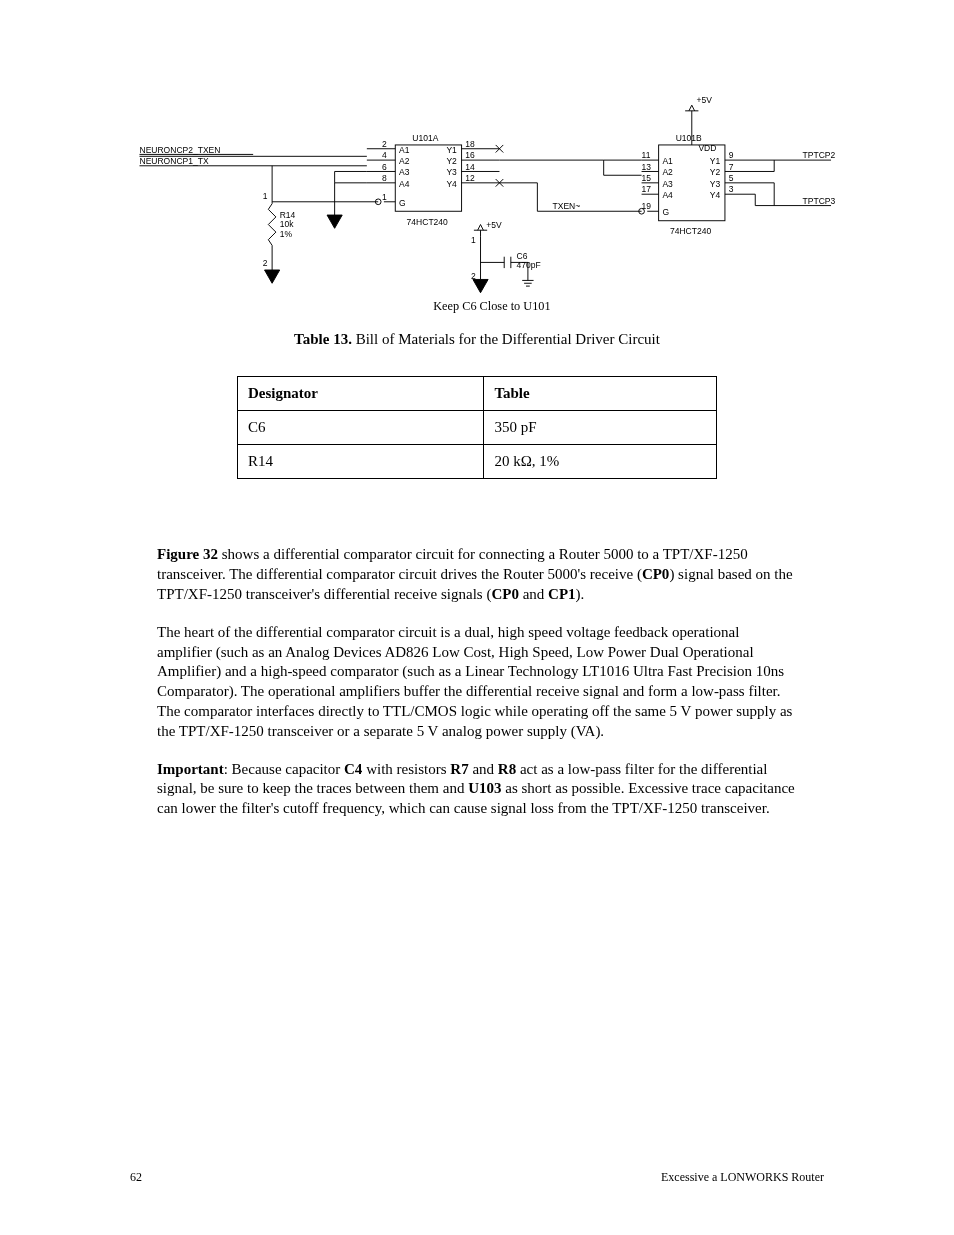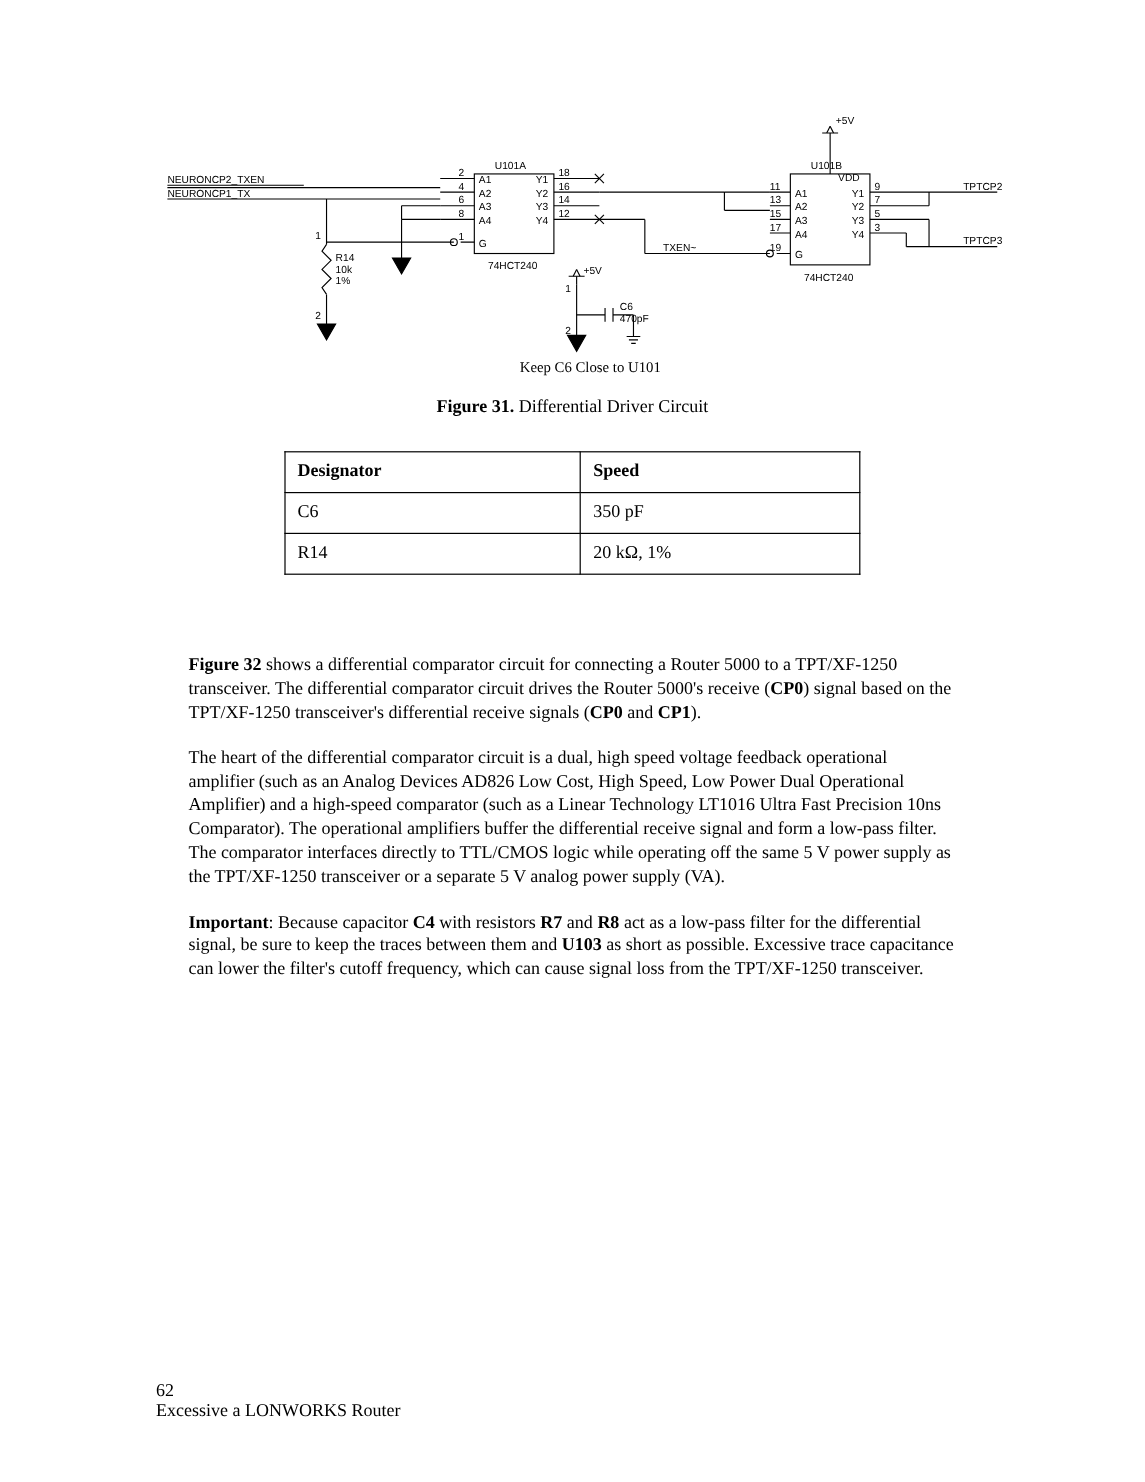--- a/index.html
+++ b/index.html
@@ -48,22 +48,21 @@
     line-height: 1.32;
     text-align: left;
   }
   .footer {
     position: absolute;
     left: 130px;
     right: 130px;
     bottom: 50px;
     display: flex;
     justify-content: space-between;
-    font-size: 15px;
-    flex-direction: column;
+    font-size: 12px;
   }
   .svg-label {
     font-family: Arial, Helvetica, sans-serif;
     font-size: 9px;
     fill: #000;
   }
   .svg-annot {
     font-family: "Times New Roman", serif;
     font-size: 13px;
   }
@@ -221,31 +220,31 @@
 
     <text class="svg-label" x="376" y="146">+5V</text>
     <text class="svg-label" x="408" y="178">C6</text>
     <text class="svg-label" x="408" y="188">470pF</text>
     <text class="svg-label" x="360" y="162">1</text>
     <text class="svg-label" x="360" y="199">2</text>
 
     <text class="svg-annot" x="320" y="232">Keep C6 Close to U101</text>
   </svg>
 
+
   <div class="caption">
-    <b>Figure 31.</b>
-    <span>Differential Driver Circuit</span>
+    <b>Table 13.</b>
+    <span>Bill of Materials for the Differential Driver Circuit</span>
   </div>
-
 
   <table class="bom">
     <tbody>
         <tr>
       <th>Designator</th>
-      <th>Speed</th>
+      <th>Table</th>
     </tr>
     <tr>
           <td>C6</td>
           <td>350 pF</td>
         </tr>
     <tr>
           <td>R14</td>
           <td>20 kΩ, 1%</td>
         </tr>
   </tbody>

